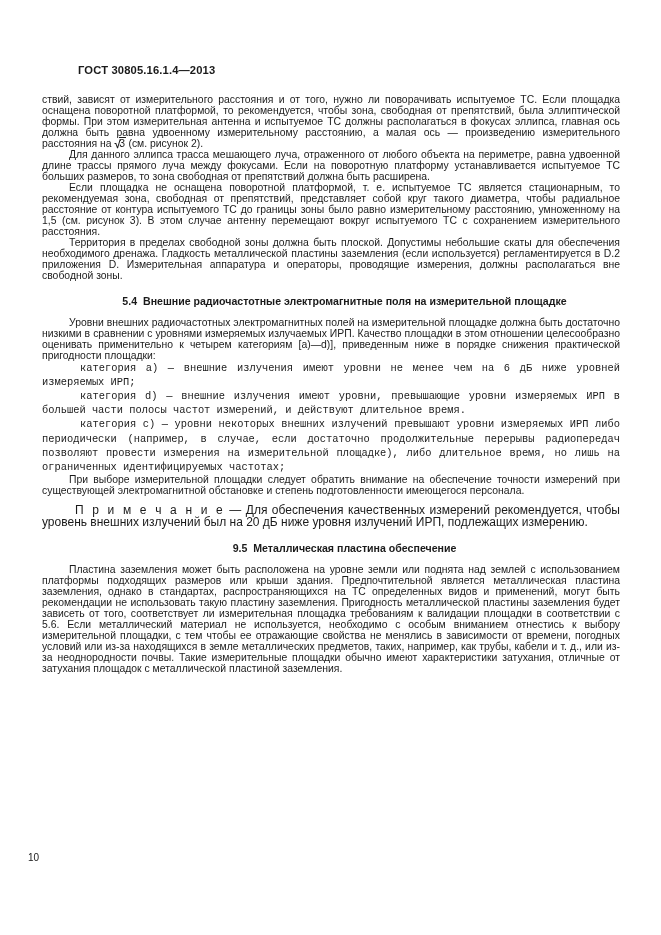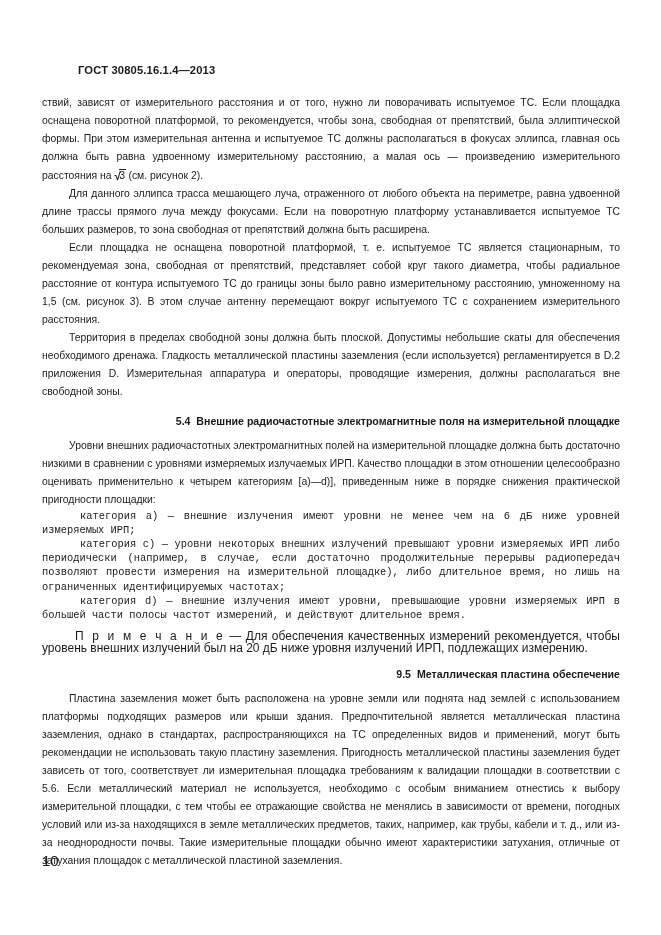--- a/index.html
+++ b/index.html
@@ -35,21 +35,21 @@
   
   .content {
     position: absolute;
     left: 42px;
     top: 84px;
     width: 578px;
   }
   p.body-par {
     margin: 0;
     font-size: 10.4px;
-    line-height: 18px;
+    line-height: 11px;
     text-align: justify;
     text-indent: 27px;
     hyphens: manual;
   }
   p.body-par.no-indent {
     text-indent: 0;
   }
   p.cat-par {
     margin: 0;
     font-size: 10.4px;
@@ -57,21 +57,21 @@
     text-align: justify;
     text-indent: 38px;
     font-family: Liberation Mono, monospace;
   }
   h3.section-heading {
     margin: 0;
     font-size: 10.6px;
     font-weight: bold;
     line-height: 14.1px;
     text-indent: 27px;
-    text-align: right;
+    text-align: center;
   }
   .gap-before-heading { height: 13px; }
   .gap-after-heading { height: 9px; }
   .gap-small { height: 8px; }
   p.note-par {
     margin: 0;
     font-size: 12px;
     line-height: 12.2px;
     text-align: justify;
     text-indent: 33px;
@@ -95,23 +95,23 @@
   .sqrt .radicand {
     border-top: 1.1px solid #1a1a1a;
     padding: 0 0.5px 0 0;
     margin-left: -1.5px;
     position: relative;
     top: 0.4px;
   }
   
   .page-number {
     position: absolute;
-    left: 42px;
+    left: 28px;
     top: 842px;
-    font-size: 15px;
+    font-size: 10px;
   }
 </style>
 </head>
 <body>
 
 <div class="page">
 
   <div class="running-header">ГОСТ 30805.16.1.4—2013</div>
 
   <div class="content">
@@ -122,23 +122,24 @@
     <p class="body-par">Если площадка не оснащена поворотной платформой, т. е. испытуемое ТС является стационарным, то рекомендуемая зона, свободная от препятствий, представляет собой круг такого диаметра, чтобы радиальное расстояние от контура испытуемого ТС до границы зоны было равно измерительному расстоянию, умноженному на 1,5 (см. рисунок 3). В этом случае антенну перемещают вокруг испытуемого ТС с сохранением измерительного расстояния.</p>
     <p class="body-par">Территория в пределах свободной зоны должна быть плоской. Допустимы небольшие скаты для обеспечения необходимого дренажа. Гладкость металлической пластины заземления (если используется) регламентируется в D.2 приложения D. Измерительная аппаратура и операторы, проводящие измерения, должны располагаться вне свободной зоны.</p>
 
     <div class="gap-before-heading"></div>
     <h3 class="section-heading"><span>5.4</span>&nbsp;&nbsp;<span>Внешние радиочастотные электромагнитные поля на измерительной площадке</span></h3>
     <div class="gap-after-heading"></div>
 
     <p class="body-par">Уровни внешних радиочастотных электромагнитных полей на измерительной площадке должна быть достаточно низкими в сравнении с уровнями измеряемых излучаемых ИРП. Качество площадки в этом отношении целесообразно оценивать применительно к четырем категориям [a)—d)], приведенным ниже в порядке снижения практической пригодности площадки:</p>
 
     <p class="cat-par">категория a) — внешние излучения имеют уровни не менее чем на 6 дБ ниже уровней измеряемых ИРП;</p>
+    <p class="cat-par">категория d) — внешние излучения имеют уровни, превышающие уровни измеряемых ИРП в большей части полосы частот измерений, и действуют длительное время.</p>
     <p class="cat-par">категория c) — уровни некоторых внешних излучений превышают уровни измеряемых ИРП либо периодически (например, в случае, если достаточно продолжительные перерывы радиопередач позволяют провести измерения на измерительной площадке), либо длительное время, но лишь на ограниченных идентифицируемых частотах;</p>
-    <p class="cat-par">категория d) — внешние излучения имеют уровни, превышающие уровни измеряемых ИРП в большей части полосы частот измерений, и действуют длительное время.</p>
 
+    <p class="body-par">При выборе измерительной площадки следует обратить внимание на обеспечение точности измерений при существующей электромагнитной обстановке и степень подготовленности имеющегося персонала.</p>
 
     <div class="gap-small"></div>
     <p class="note-par"><span class="note-label">П р и м е ч а н и е</span><span> — Для обеспечения качественных измерений рекомендуется, чтобы уровень внешних излучений был на 20 дБ ниже уровня излучений ИРП, подлежащих измерению.</span></p>
 
     <div class="gap-before-heading"></div>
     <h3 class="section-heading"><span>9.5</span>&nbsp;&nbsp;<span>Металлическая пластина обеспечение</span></h3>
     <div class="gap-after-heading"></div>
 
     <p class="body-par">Пластина заземления может быть расположена на уровне земли или поднята над землей с использованием платформы подходящих размеров или крыши здания. Предпочтительной является металлическая пластина заземления, однако в стандартах, распространяющихся на ТС определенных видов и применений, могут быть рекомендации не использовать такую пластину заземления. Пригодность металлической пластины заземления будет зависеть от того, соответствует ли измерительная площадка требованиям к валидации площадки в соответствии с 5.6. Если металлический материал не используется, необходимо с особым вниманием отнестись к выбору измерительной площадки, с тем чтобы ее отражающие свойства не менялись в зависимости от времени, погодных условий или из-за находящихся в земле металлических предметов, таких, например, как трубы, кабели и т. д., или из-за неоднородности почвы. Такие измерительные площадки обычно имеют характеристики затухания, отличные от затухания площадок с металлической пластиной заземления.</p>
 

